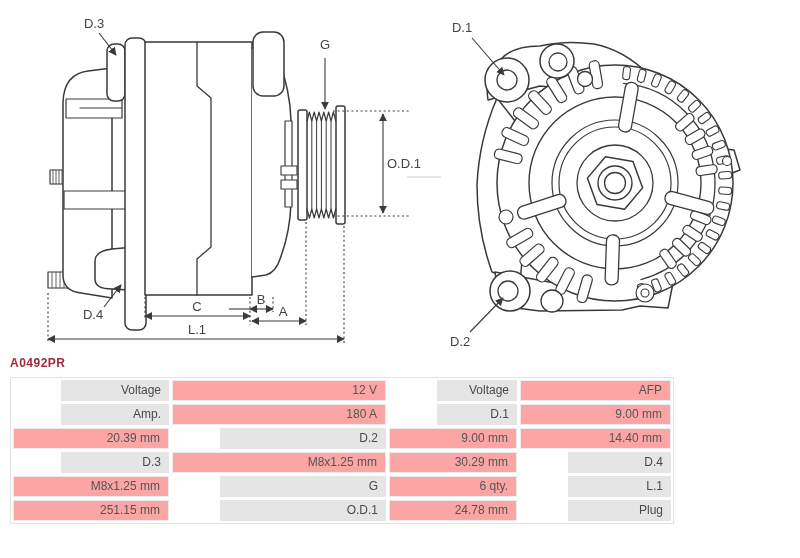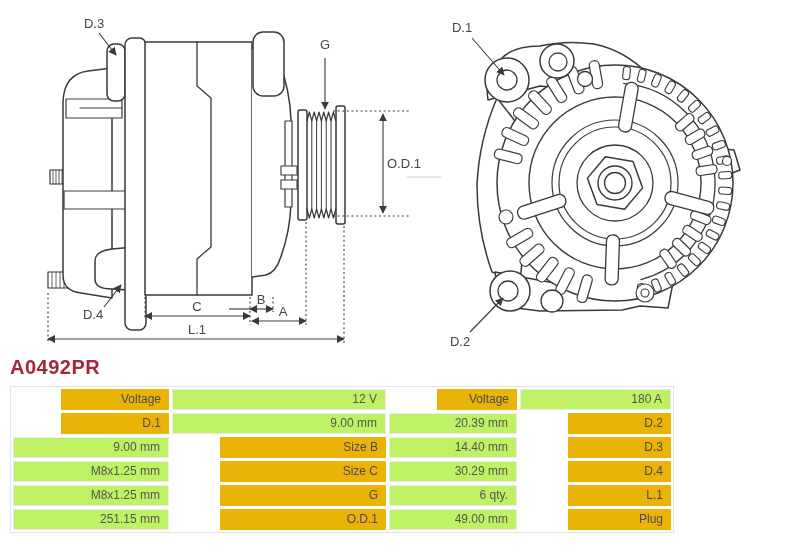--- a/index.html
+++ b/index.html
@@ -1,29 +1,29 @@
 <!DOCTYPE html>
 <html><head>
 <meta charset="utf-8">
 <style>
   * { margin:0; padding:0; box-sizing:border-box; }
   html,body { background:#fff; width:800px; height:558px; overflow:hidden;
               font-family:"Liberation Sans", sans-serif; }
   .page { width:684px; height:558px; position:relative; background:#fff; }
   .diagram-wrap { width:800px; height:352px; }
   svg text { font-family:"Liberation Sans", sans-serif; font-size:13px; fill:#454545; }
-  .part-number { margin:4px 8px 7px 10px; font-size:20px; font-weight:bold;
+  .part-number { margin:4px 8px 7px 10px; font-size:12px; font-weight:bold;
                  color:#a2293a; letter-spacing:0.5px; }
   .spec-table { margin:0 10px; border:1px solid #e3e3e3; background:#fff; padding:2px;
                 display:grid; grid-template-columns:156px 214px 128px 1fr;
                 grid-auto-rows:21px; gap:3px; }
   .cell { font-size:12px; color:#4a4a4a; text-align:right; padding:0 8px;
           white-space:nowrap; overflow:hidden; }
-  .lbl { background:#eab308; line-height:21px;margin-left:48px; }
-  .val { background:#bef264; border:1px solid #ececec; line-height:19px; color:#555; }
+  .lbl { background:#e5e5e5; line-height:21px;margin-left:48px; }
+  .val { background:#fca5a5; border:1px solid #ececec; line-height:19px; color:#555; }
 </style>
 </head>
 <body>
 
 <div class="page">
 
   <div class="diagram-wrap">
   <svg width="800" height="352" viewBox="0 0 800 352">
     <defs>
       <marker id="ah" viewBox="0 0 10 10" refX="9" refY="5" markerWidth="7.5" markerHeight="7.5" orient="auto-start-reverse">
@@ -225,42 +225,42 @@
     </g>
   </svg>
   </div>
 
   <div class="part-number">A0492PR</div>
 
   <div class="spec-table">
     <div class="cell lbl">Voltage</div>
     <div class="cell val">12 V</div>
     <div class="cell lbl">Voltage</div>
-
+    <div class="cell val">AFP</div>
+
+    <div class="cell lbl">Amp.</div>
     <div class="cell val">180 A</div>
     <div class="cell lbl">D.1</div>
     <div class="cell val">9.00 mm</div>
 
     <div class="cell val">20.39 mm</div>
     <div class="cell lbl">D.2</div>
     <div class="cell val">9.00 mm</div>
 
-    <div class="cell lbl">Size B</div>
     <div class="cell val">14.40 mm</div>
     <div class="cell lbl">D.3</div>
     <div class="cell val">M8x1.25 mm</div>
 
-    <div class="cell lbl">Size C</div>
     <div class="cell val">30.29 mm</div>
     <div class="cell lbl">D.4</div>
     <div class="cell val">M8x1.25 mm</div>
 
     <div class="cell lbl">G</div>
     <div class="cell val">6 qty.</div>
     <div class="cell lbl">L.1</div>
     <div class="cell val">251.15 mm</div>
 
     <div class="cell lbl">O.D.1</div>
-    <div class="cell val">49.00 mm</div>
+    <div class="cell val">24.78 mm</div>
     <div class="cell lbl">Plug</div>
   </div>
 
 </div>
 
 </body></html>

